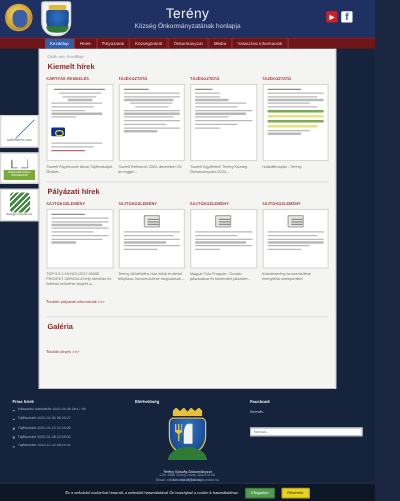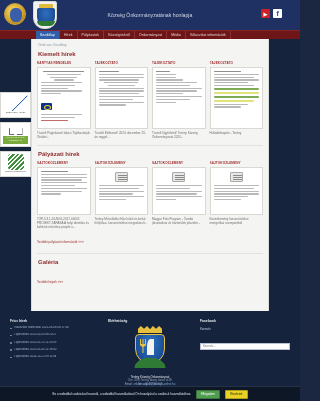--- a/index.html
+++ b/index.html
@@ -231,20 +231,21 @@
   <div class="header">
     <div class="crest-left">
       <div class="inner"></div>
     </div>
     <div class="crest-town">
       <div class="crown"></div>
         <div class="shield"></div>
         <div class="wave"></div>
     </div>
     <div class="title-wrap">
+      <div class="site-title">Terény</div>
       <div class="site-sub">Község Önkormányzatának honlapja</div>
     </div>
     <div class="social">
       <div class="soc yt">▶</div>
       <div class="soc fb">f</div>
     </div>
   </div>
 
   <div class="nav">
     <div class="nav-item active">Kezdőlap</div>

